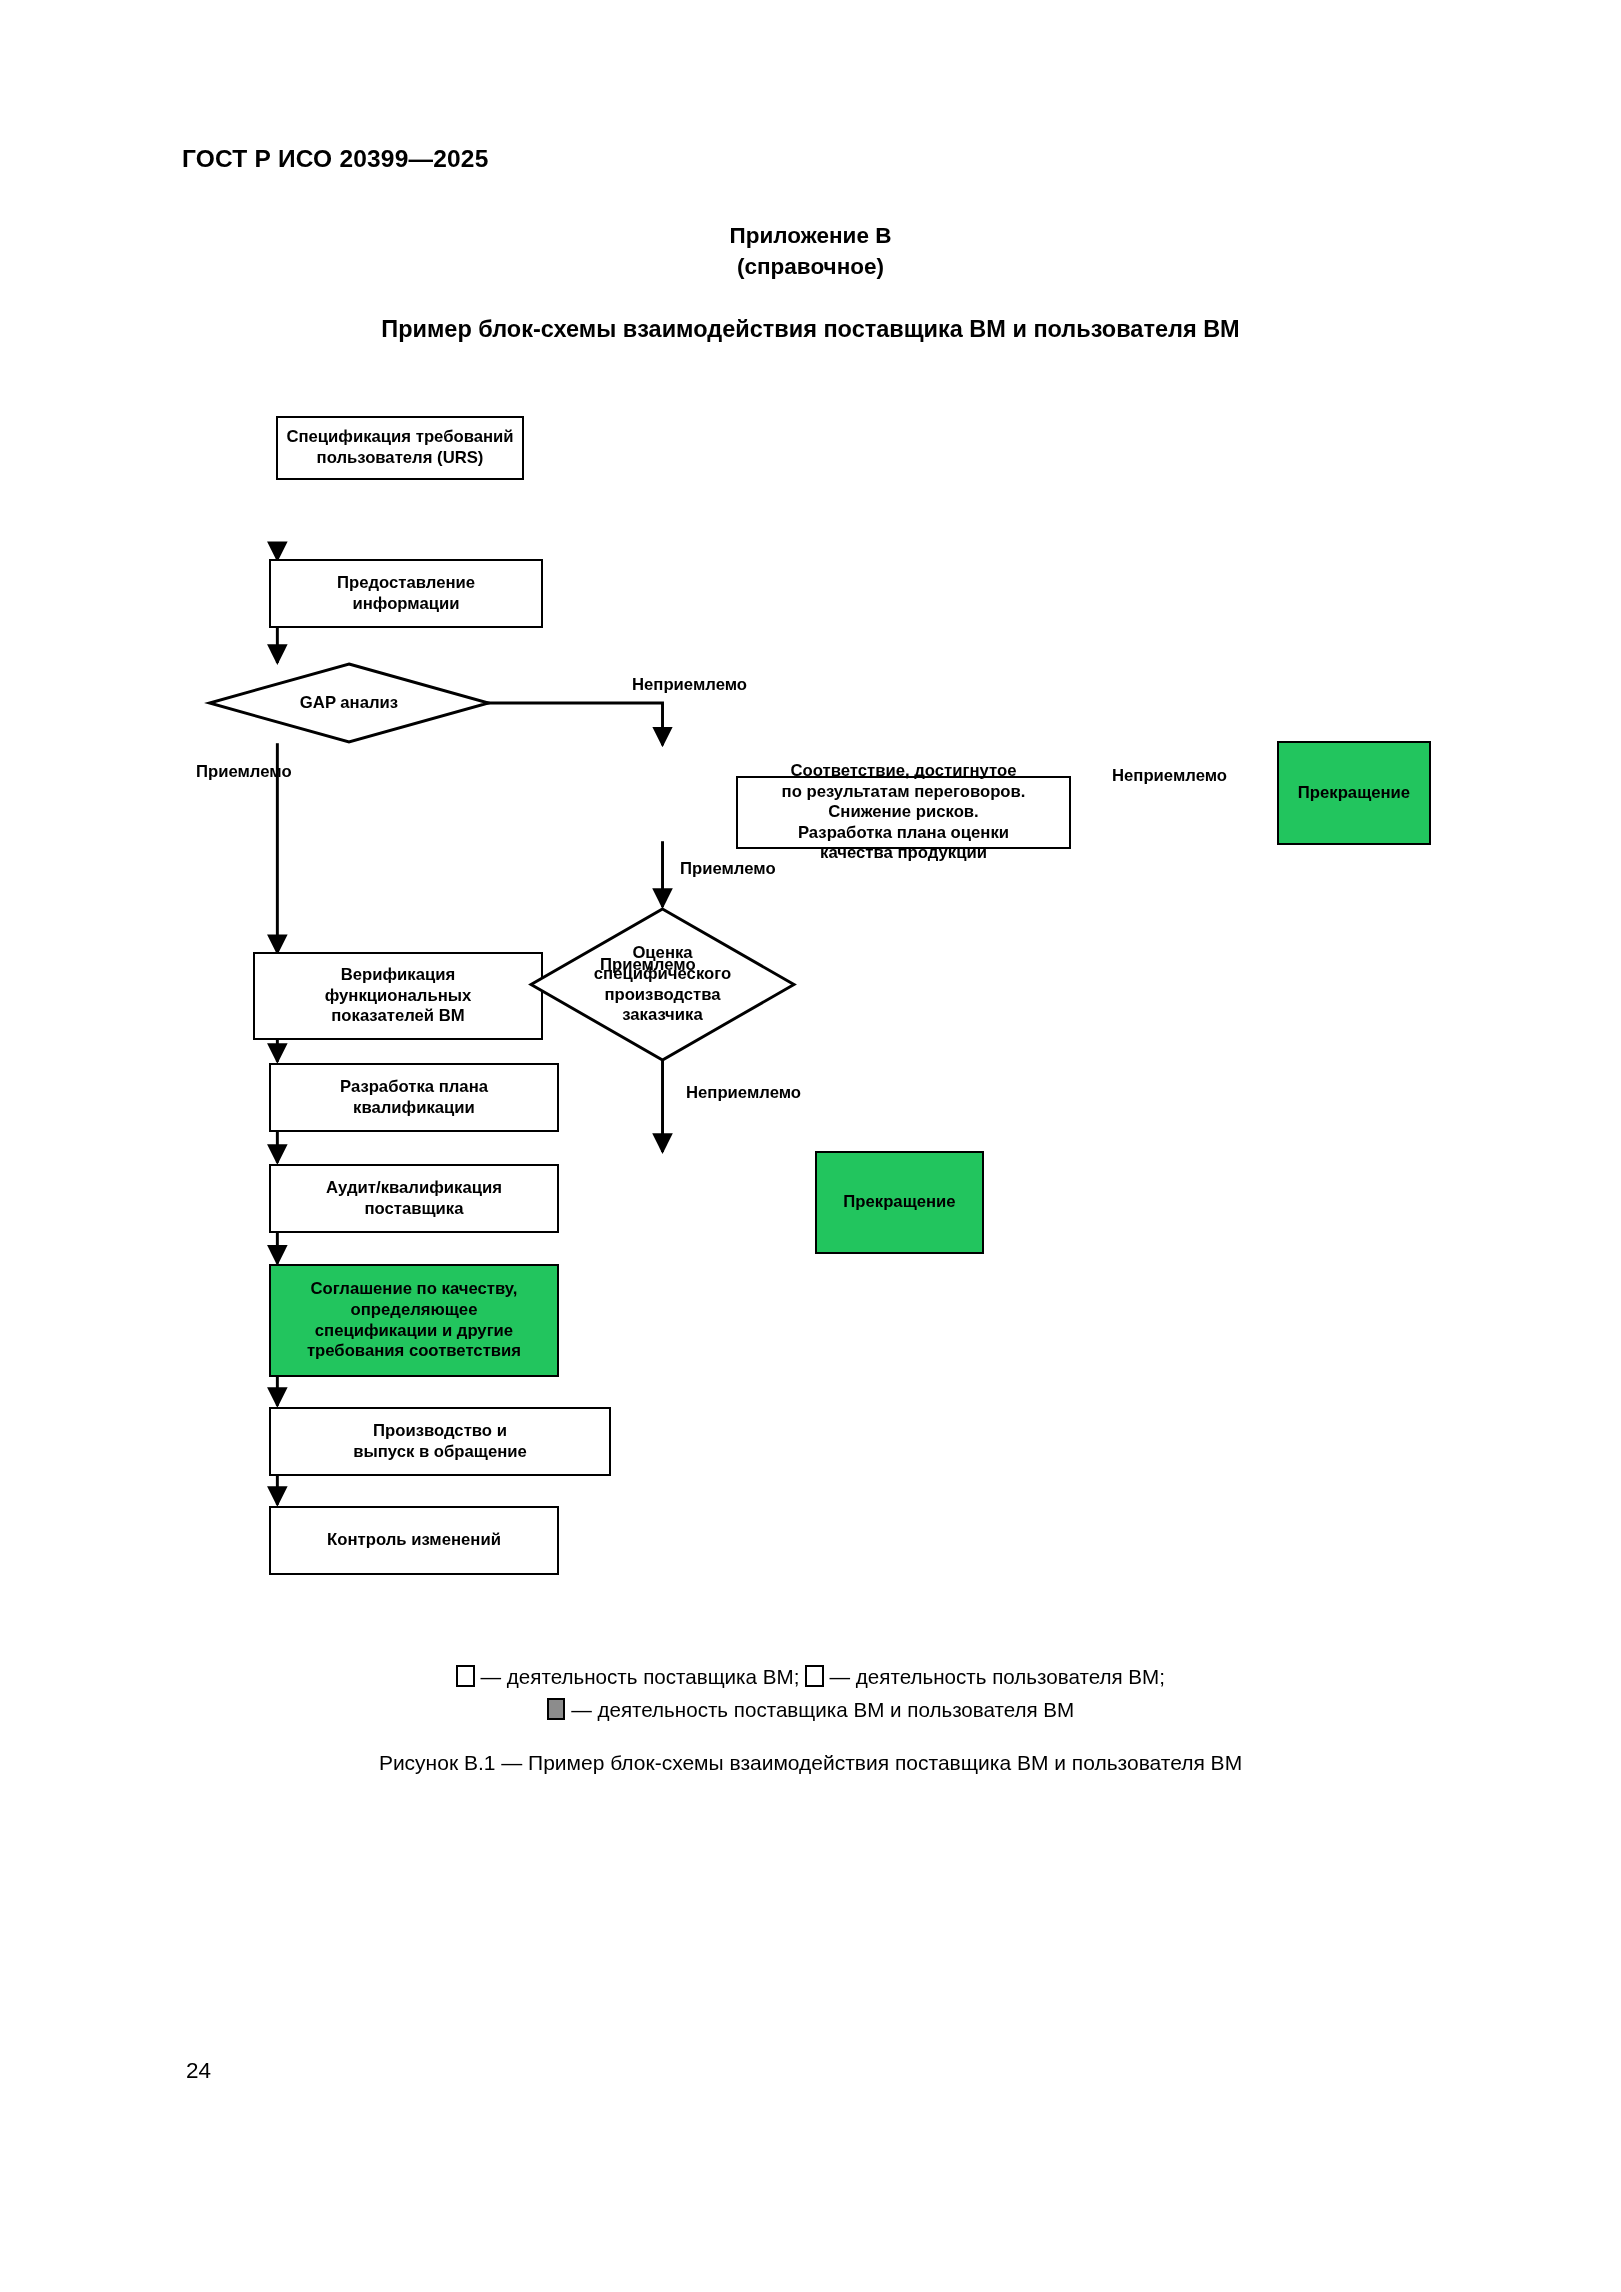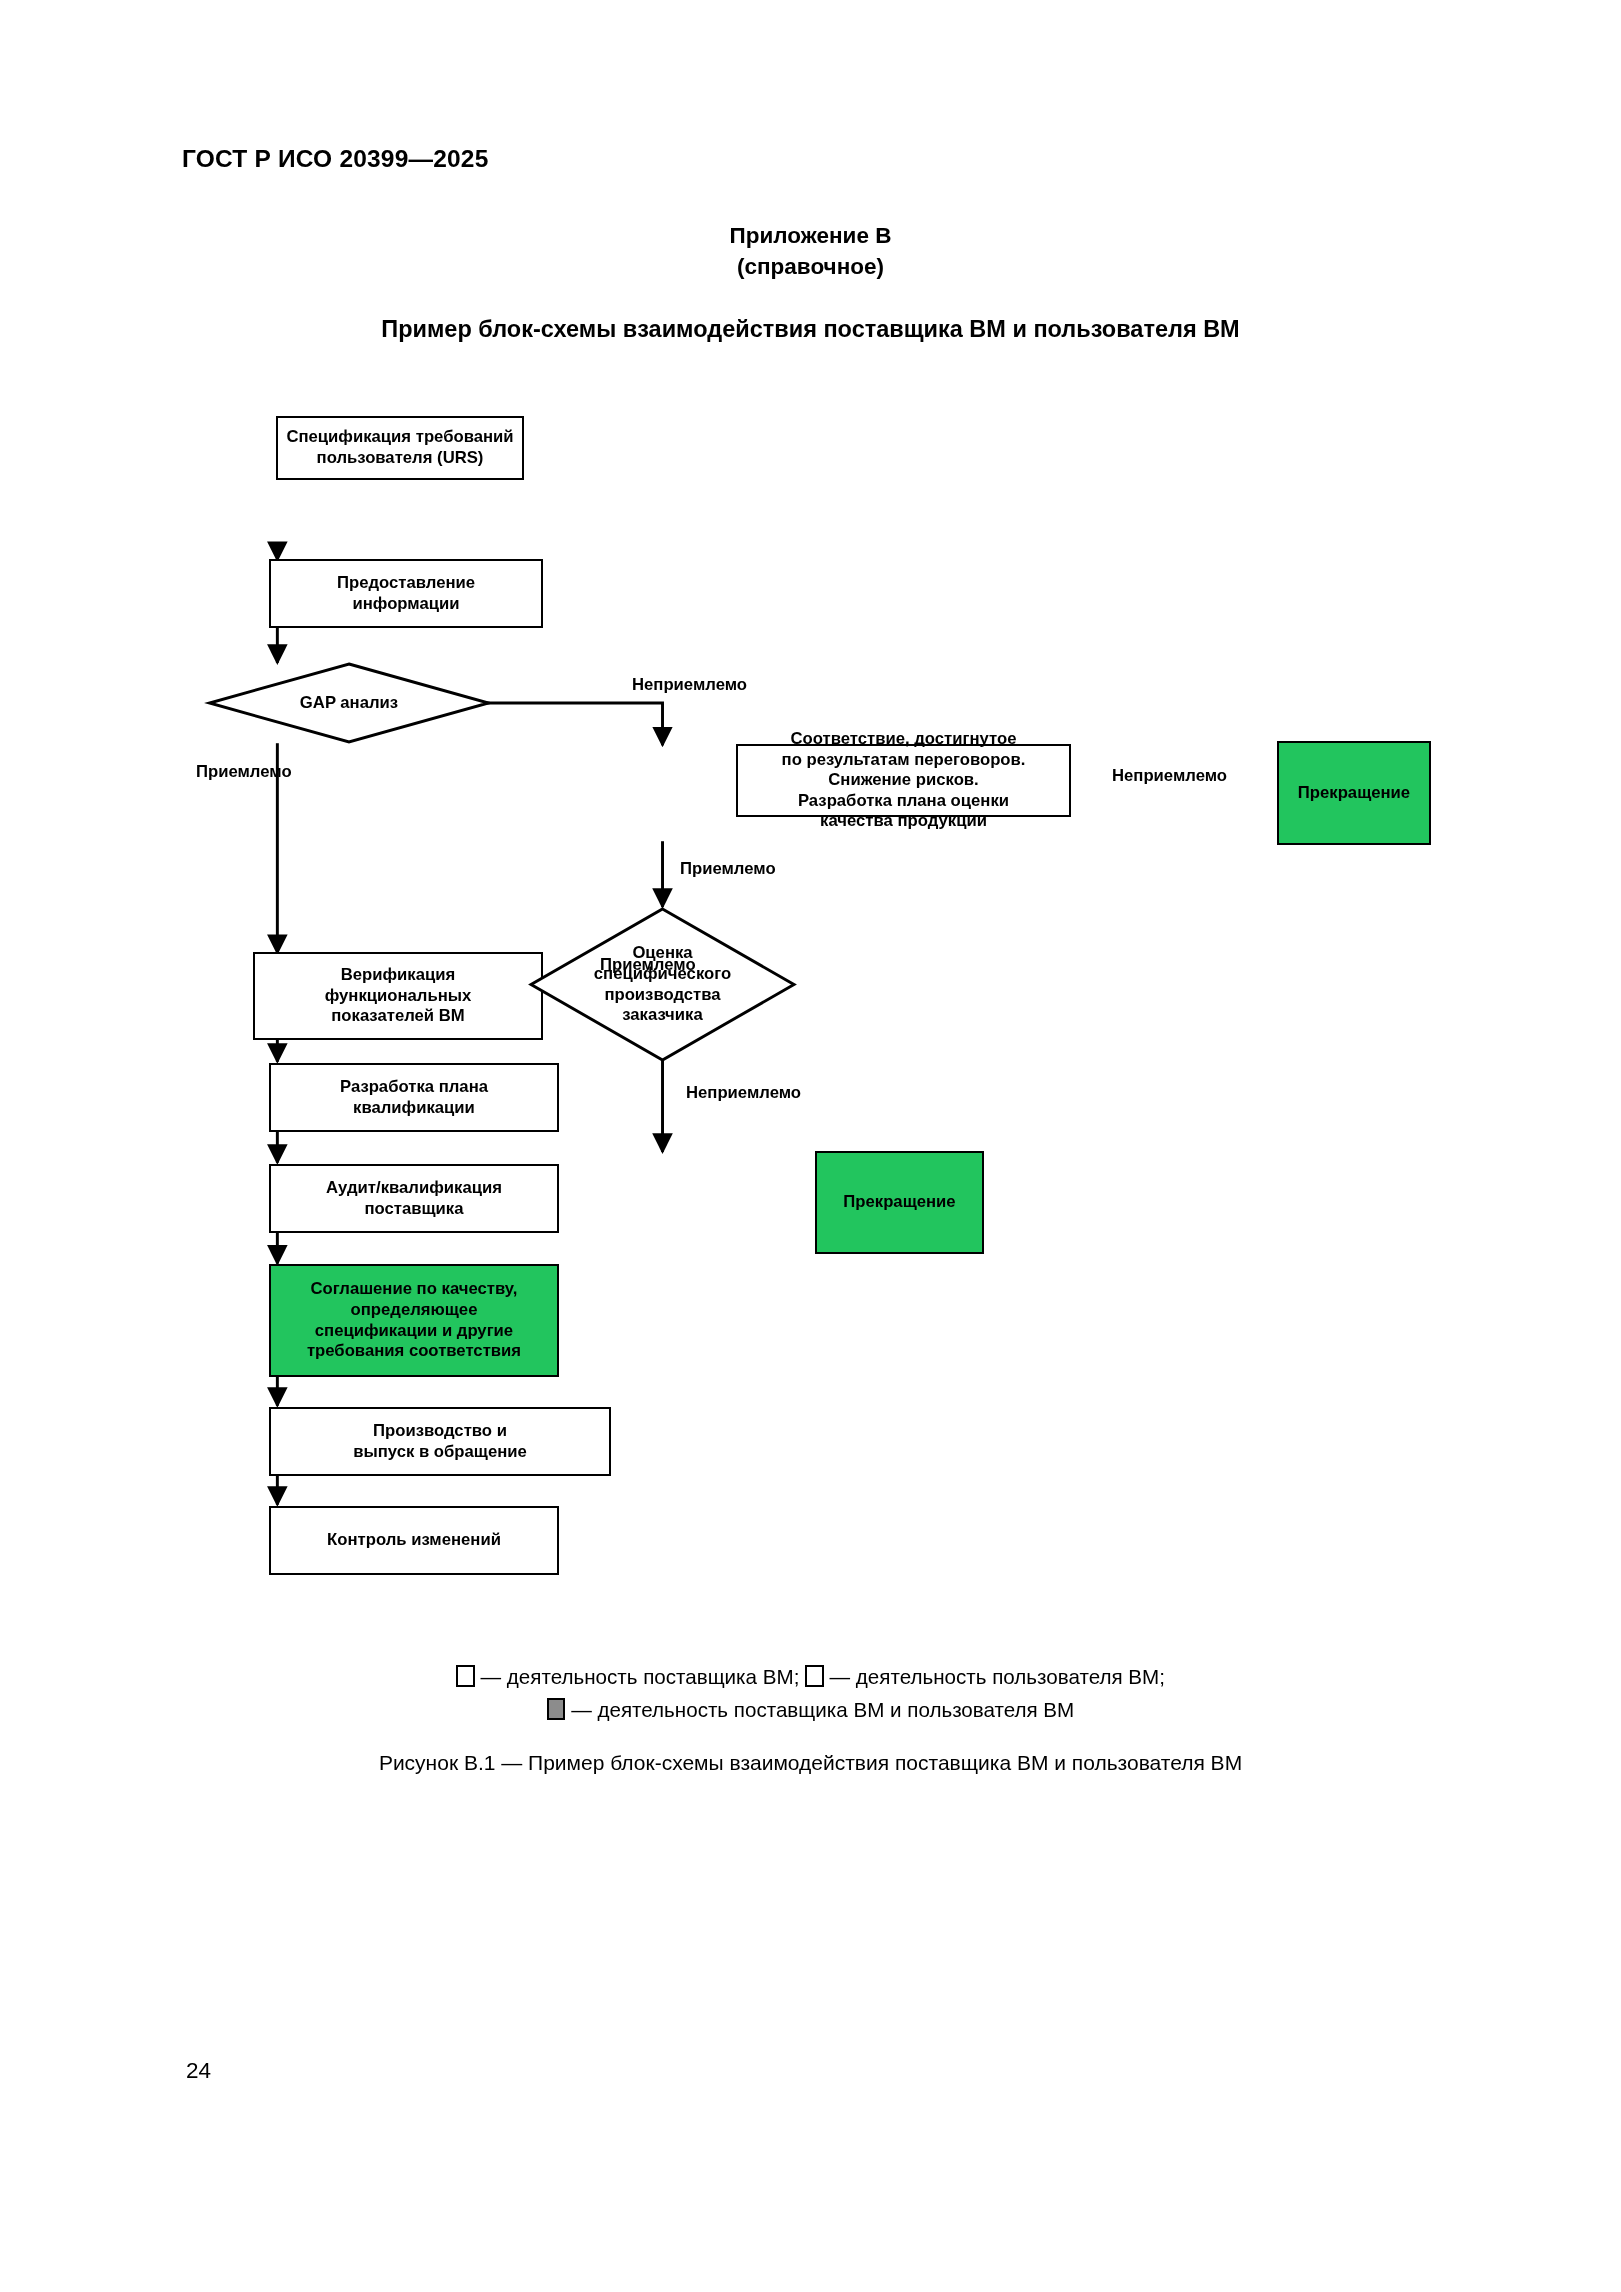--- a/index.html
+++ b/index.html
@@ -192,21 +192,21 @@
     </span>
   </div>
 
   <div class="node" style="left:269px; top:559px; width:274px; height:69px;">
     <span>
       <span>Предоставление</span><br>
       <span>информации</span>
     </span>
   </div>
 
-  <div class="node" style="left:736px; top:744px; width:335px; height:73px;">
+  <div class="node" style="left:736px; top:776px; width:335px; height:73px;">
     <span>
       <span>Соответствие, достигнутое</span><br>
       <span>по результатам переговоров.</span><br>
       <span>Снижение рисков.</span><br>
       <span>Разработка плана оценки</span><br>
       <span>качества продукции</span>
     </span>
   </div>
 
   <div class="node grey" style="left:1277px; top:741px; width:154px; height:104px;">

